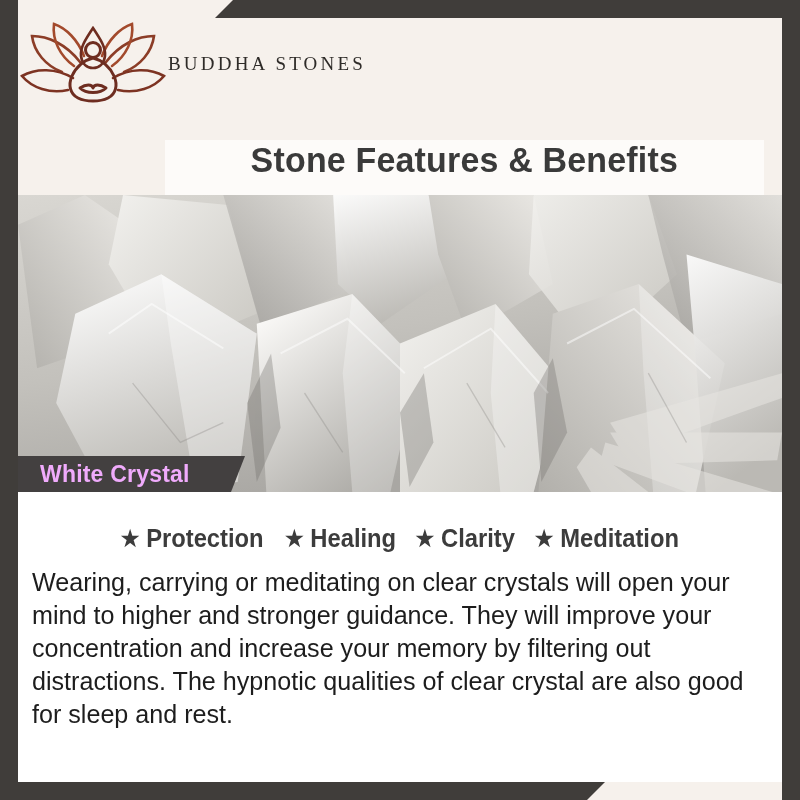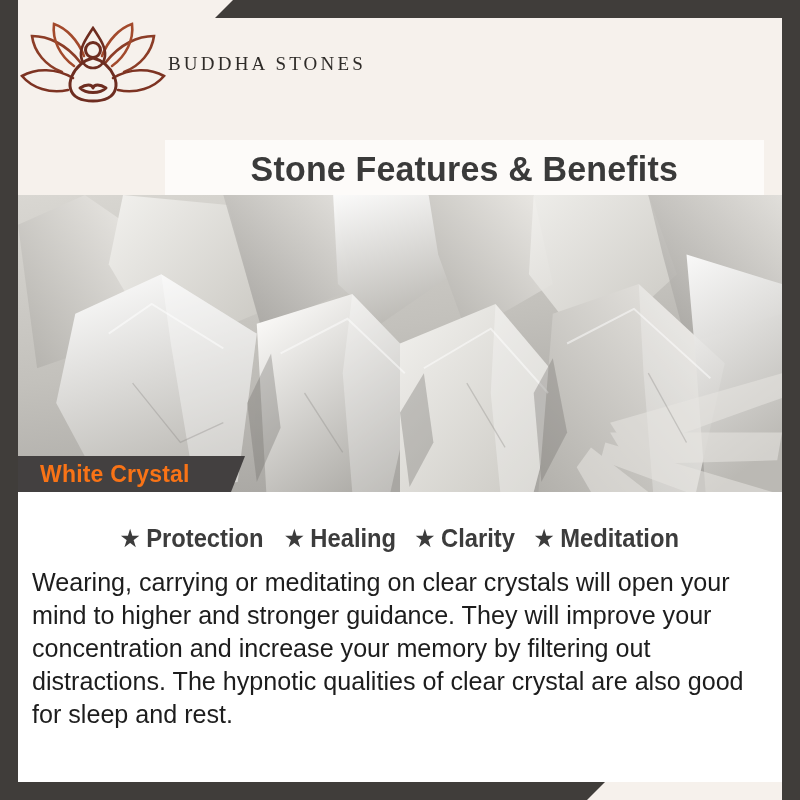--- a/index.html
+++ b/index.html
@@ -91,21 +91,21 @@
 
   
   .title-bar {
     position: absolute;
     left: 147px;
     right: 18px;
     top: 122px;
     height: 57px;
     background: #fdfbf9;
     display: flex;
-    align-items: center;
+    align-items: flex-start;
     justify-content: center;
   }
   .title-text {
     font-family: "Liberation Sans Narrow", "Liberation Sans", sans-serif;
     font-weight: bold;
     font-size: 35px;
     color: #3a3a3a;
     letter-spacing: 0.2px;
     transform: scaleX(0.97);
     white-space: nowrap;
@@ -123,21 +123,21 @@
   }
   .photo svg { display: block; width: 100%; height: 100%; }
 
   .stone-badge {
     position: absolute;
     left: 0;
     bottom: 0;
     height: 36px;
     padding: 0 34px 0 22px;
     background: #434040;
-    color: #f97316;
+    color: #f0abfc;
     display: flex;
     align-items: center;
     font-size: 23px;
     font-weight: bold;
     letter-spacing: 0.2px;
     clip-path: polygon(0 0, 100% 0, calc(100% - 14px) 100%, 0 100%);
     width: 227px;
     box-sizing: border-box;
   }
 

